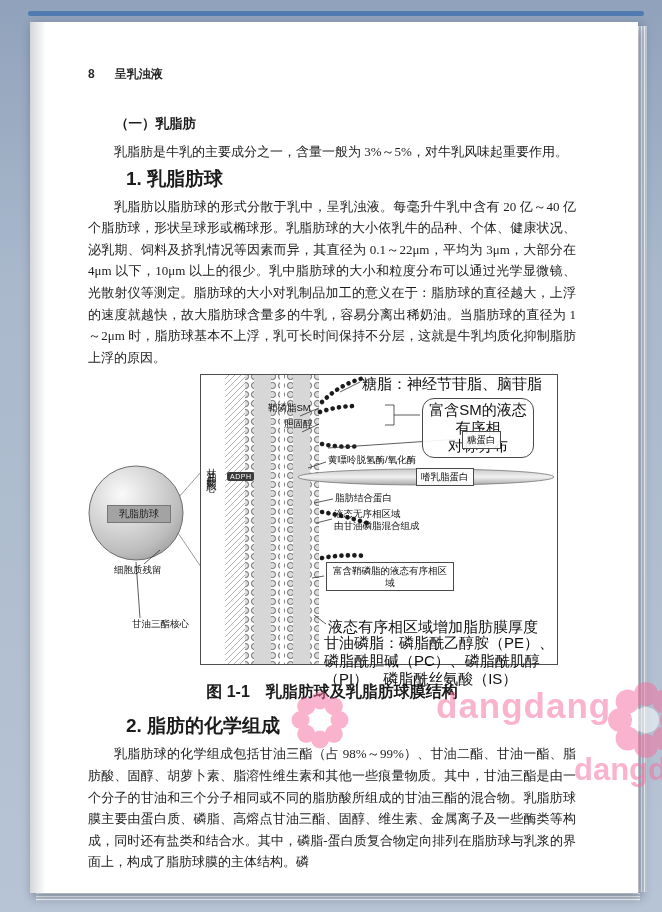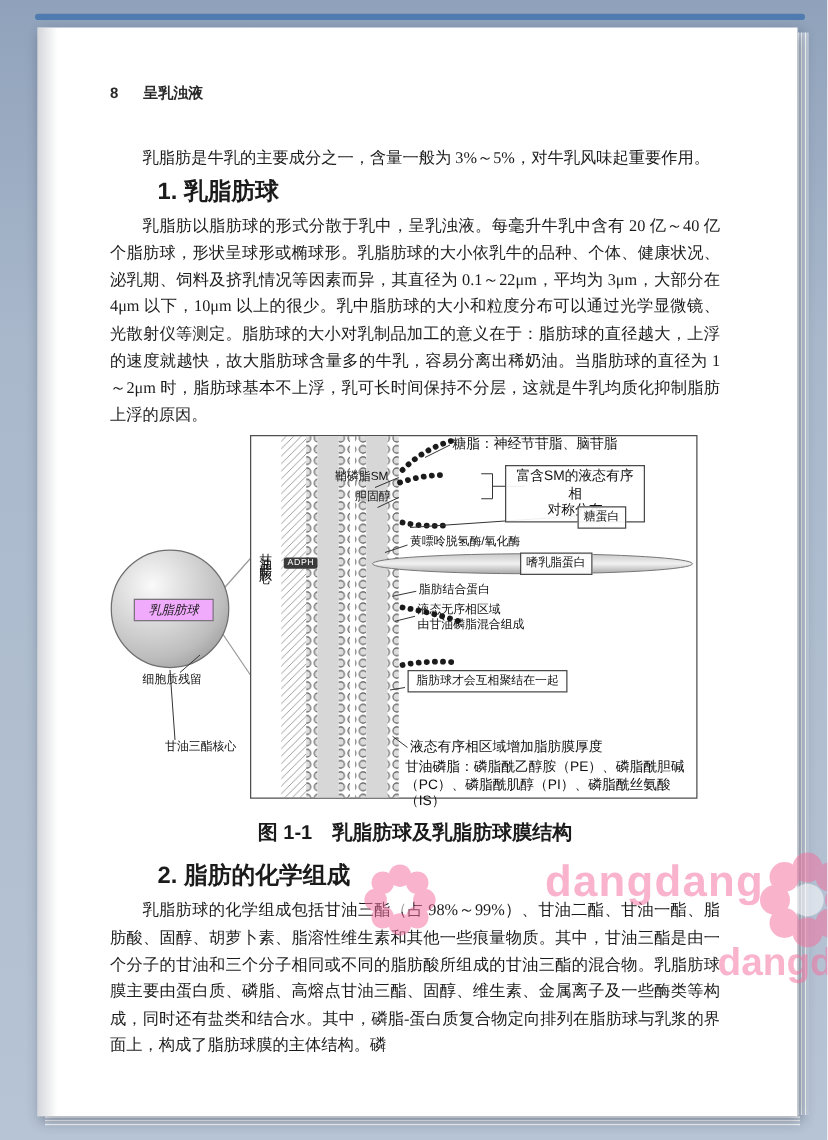--- a/index.html
+++ b/index.html
@@ -23,30 +23,30 @@
     color:#2a2a2a;margin-bottom:32px;}
   .h1{font-family:"Liberation Sans","DejaVu Sans",sans-serif;font-weight:bold;
     font-size:13.5px;margin:0 0 8px 2em;}
   .h2{font-family:"Liberation Sans","DejaVu Sans",sans-serif;font-weight:bold;
     font-size:19px;margin:3px 0 4px 0;text-indent:2em;}
   p.body{font-size:13px;line-height:21.6px;text-align:justify;text-indent:2em;margin:0 0 2px 0;}
   .figure{position:relative;width:488px;height:300px;margin-top:4px;
     font-family:"Liberation Sans","DejaVu Sans",sans-serif;}
   .figure svg.fig-art{position:absolute;left:0;top:0;}
   .fl{position:absolute;font-size:9.5px;line-height:1.2;color:#101010;white-space:nowrap;}
-  .fl.small{font-size:11px;}
+  .fl.small{font-size:15px;}
   .fl.boxed{border:1px solid #4a4a4a;background:rgba(255,255,255,.92);
     padding:2px 4px;text-align:center;white-space:normal;}
   .fl.wrap{white-space:normal;}
   .fl-vert{position:absolute;writing-mode:vertical-rl;letter-spacing:3px;font-size:10px;
     color:#101010;background:#fff;padding:2px 0;}
   .fl-adph{position:absolute;font-size:7px;color:#fff;background:#3b3b3b;
     padding:1px 3px;border-radius:2px;letter-spacing:.5px;}
-  .fl-ball{position:absolute;font-size:10px;background:#f0abfc;border:1px solid #777;
-    padding:1px 3px;text-align:center;font-style:italic;}
+  .fl-ball{position:absolute;font-size:10px;background:#a3a3a3;border:1px solid #777;
+    padding:1px 3px;text-align:center;}
   .caption{font-family:"Liberation Sans","DejaVu Sans",sans-serif;font-weight:bold;
     font-size:16px;text-align:center;margin:10px 0 10px 0;}
   .wm{position:absolute;z-index:6;color:#f46f9e;opacity:.52;pointer-events:none;
     font-family:"Liberation Sans","DejaVu Sans",sans-serif;font-weight:bold;}
   .wm-text1{left:436px;top:686px;font-size:35px;letter-spacing:1px;}
   .wm-text2{left:574px;top:752px;font-size:31px;}
   .wm-flower1{left:290px;top:690px;width:60px;height:60px;}
   .wm-flower2{left:606px;top:680px;width:80px;height:80px;}
 </style>
 </head>
@@ -58,20 +58,21 @@
   <div class="stack-bottom"></div>
 
   <div class="page">
     <div class="content">
 
       <div class="hdr">
         <span>8</span>
         <span>呈乳浊液</span>
       </div>
 
+      <div class="h1">（一）乳脂肪</div>
       <p class="body">乳脂肪是牛乳的主要成分之一，含量一般为 3%～5%，对牛乳风味起重要作用。</p>
       <div class="h2">1. 乳脂肪球</div>
       <p class="body">乳脂肪以脂肪球的形式分散于乳中，呈乳浊液。每毫升牛乳中含有 20 亿～40 亿个脂肪球，形状呈球形或椭球形。乳脂肪球的大小依乳牛的品种、个体、健康状况、泌乳期、饲料及挤乳情况等因素而异，其直径为 0.1～22μm，平均为 3μm，大部分在 4μm 以下，10μm 以上的很少。乳中脂肪球的大小和粒度分布可以通过光学显微镜、光散射仪等测定。脂肪球的大小对乳制品加工的意义在于：脂肪球的直径越大，上浮的速度就越快，故大脂肪球含量多的牛乳，容易分离出稀奶油。当脂肪球的直径为 1～2μm 时，脂肪球基本不上浮，乳可长时间保持不分层，这就是牛乳均质化抑制脂肪上浮的原因。</p>
 
       <div class="figure">
         <svg class="fig-art" width="488" height="300" viewBox="0 0 488 300">
           <defs>
             <pattern id="beads" width="9" height="9" patternUnits="userSpaceOnUse">
               <circle cx="4.5" cy="4.5" r="3.1" fill="#dcdcdc" stroke="#4a4a4a" stroke-width="0.8"></circle>
             </pattern>
@@ -127,33 +128,33 @@
             <line x1="236" y1="204" x2="224" y2="206"></line>
             <line x1="238" y1="252" x2="226" y2="243"></line>
             <line x1="56" y1="192" x2="72" y2="178"></line>
             <line x1="52" y1="246" x2="48" y2="190"></line>
           </g>
         </svg>
 
         <div class="fl small" style="left:274px;top:3px;">糖脂：神经节苷脂、脑苷脂</div>
         <div class="fl" style="left:180px;top:30px;">鞘磷脂SM</div>
         <div class="fl" style="left:196px;top:46px;">胆固醇</div>
-        <div class="fl boxed small" style="left:316px;top:26px;width:102px;">
+        <div class="fl boxed small" style="left:334px;top:26px;width:102px;border-radius:12px;">
           <span>富含SM的液态有序相</span><br>
           <span>对称分布</span>
         </div>
         <div class="fl boxed" style="left:374px;top:59px;">糖蛋白</div>
         <div class="fl" style="left:240px;top:82px;">黄嘌呤脱氢酶/氧化酶</div>
         <div class="fl boxed" style="left:328px;top:96px;">嗜乳脂蛋白</div>
         <div class="fl" style="left:247px;top:120px;">脂肪结合蛋白</div>
         <div class="fl" style="left:246px;top:136px;">
           <span>液态无序相区域</span><br>
           <span class="small">由甘油磷脂混合组成</span>
         </div>
-        <div class="fl boxed wrap" style="left:238px;top:190px;width:118px;">脂肪球才会互相聚结在一起</div>
+        <div class="fl boxed wrap" style="left:238px;top:190px;width:118px;">富含鞘磷脂的液态有序相区域</div>
         <div class="fl small" style="left:240px;top:246px;">液态有序相区域增加脂肪膜厚度</div>
         <div class="fl small wrap" style="left:236px;top:262px;width:232px;">甘油磷脂：磷脂酰乙醇胺（PE）、磷脂酰胆碱（PC）、磷脂酰肌醇（PI）、磷脂酰丝氨酸（IS）</div>
         <div class="fl-vert" style="left:116px;top:86px;">甘油三酯核心</div>
         <div class="fl-adph" style="left:139px;top:100px;">ADPH</div>
         <div class="fl-ball" style="left:19px;top:133px;width:56px;">乳脂肪球</div>
         <div class="fl" style="left:26px;top:192px;">细胞质残留</div>
         <div class="fl" style="left:44px;top:246px;">甘油三酯核心</div>
       </div>
 
       <div class="caption">图 1-1　乳脂肪球及乳脂肪球膜结构</div>

